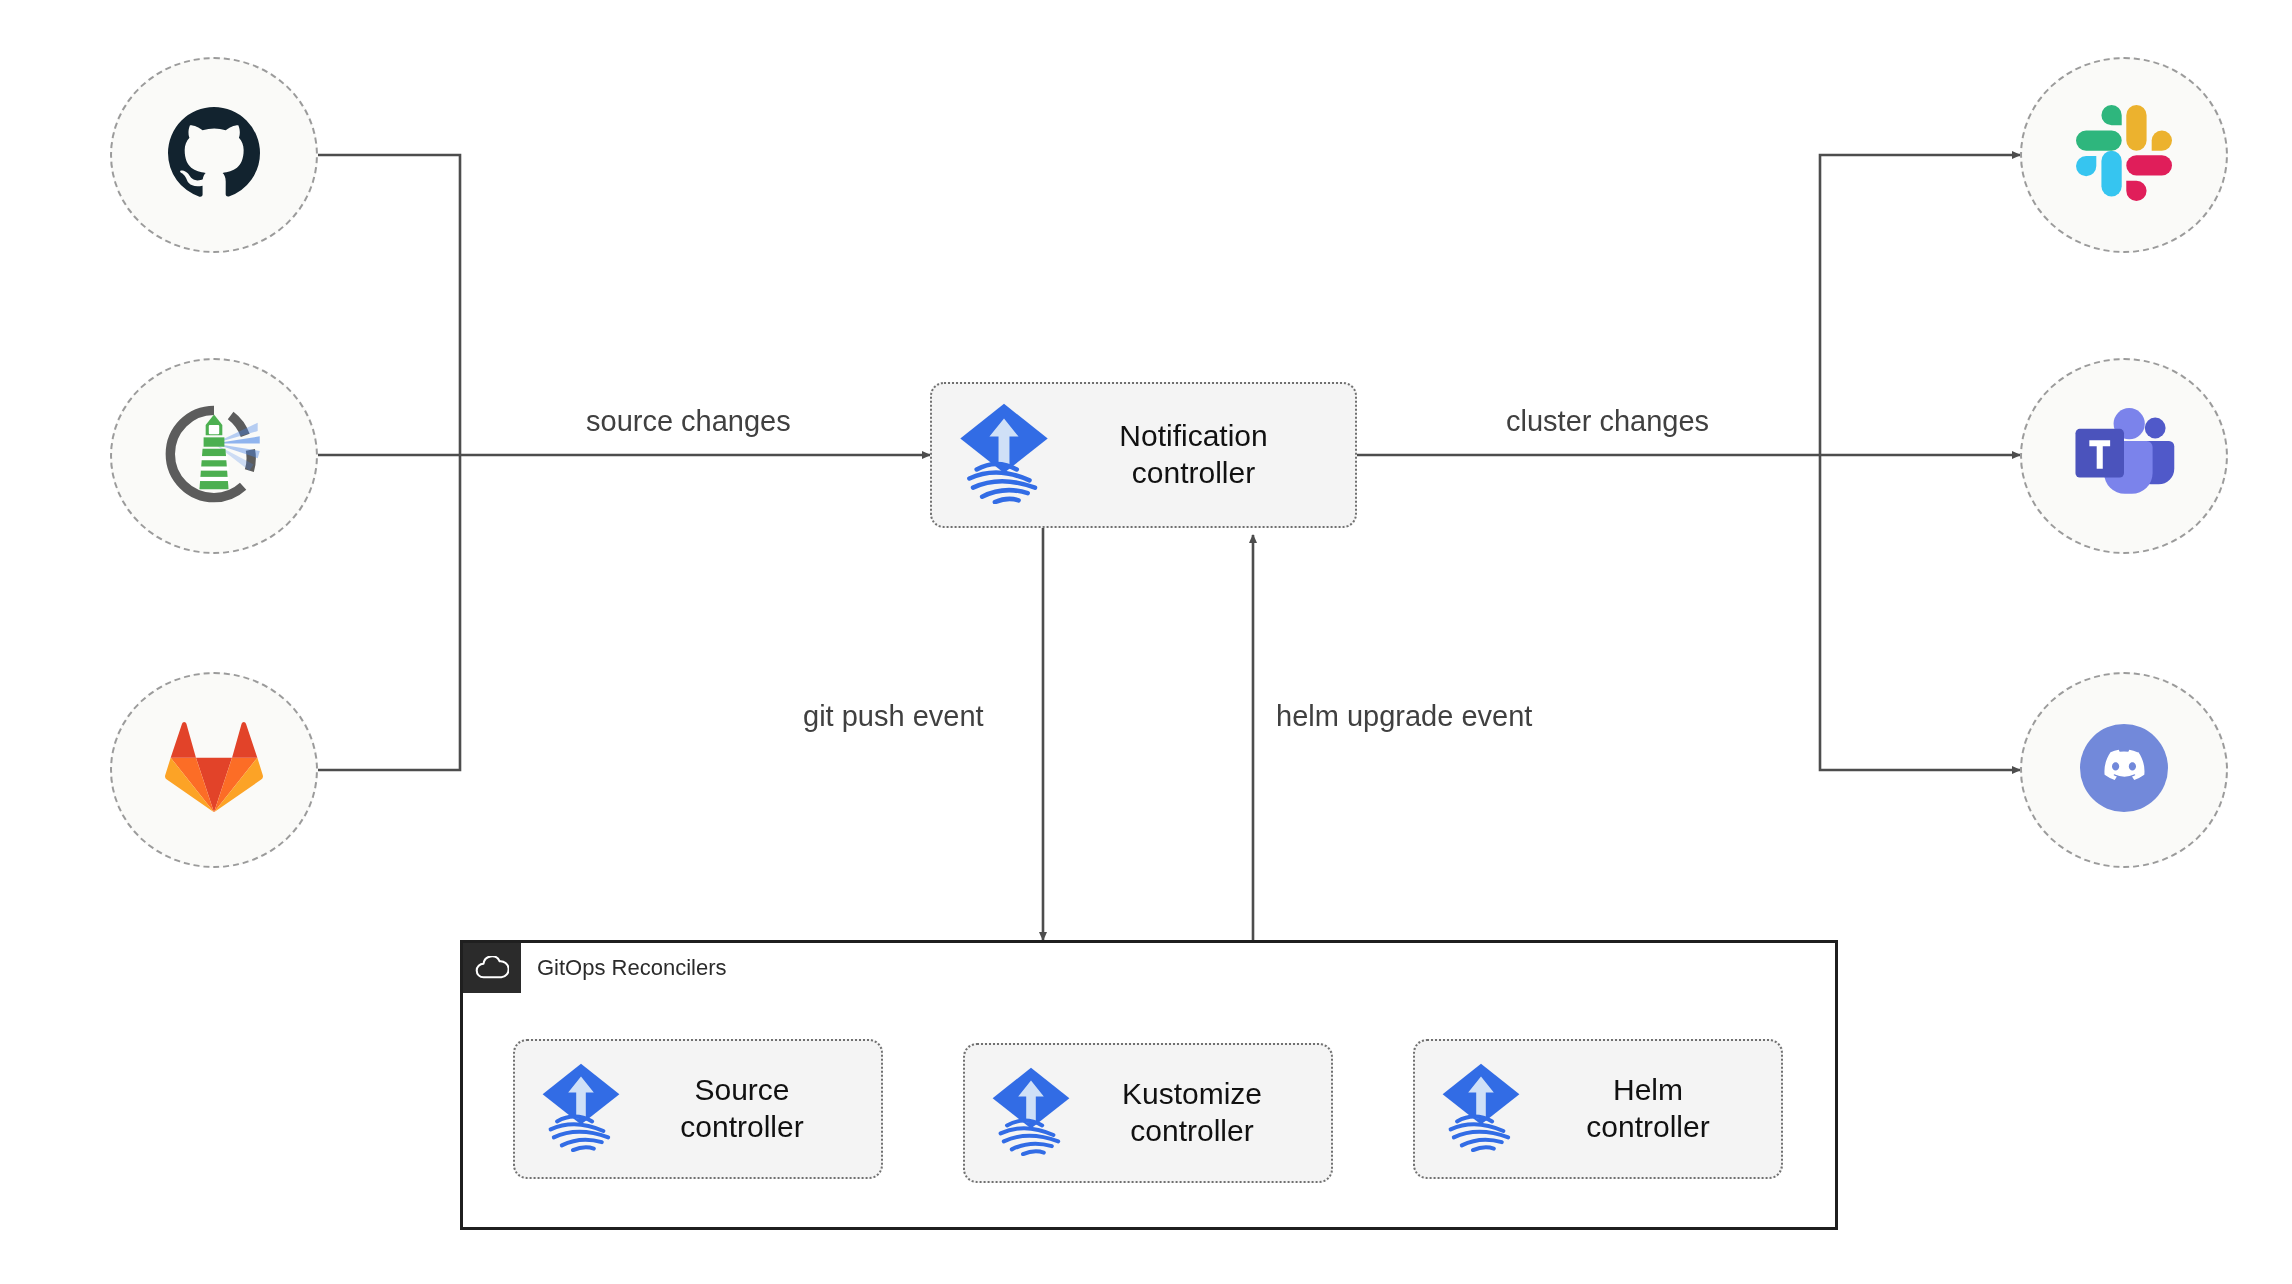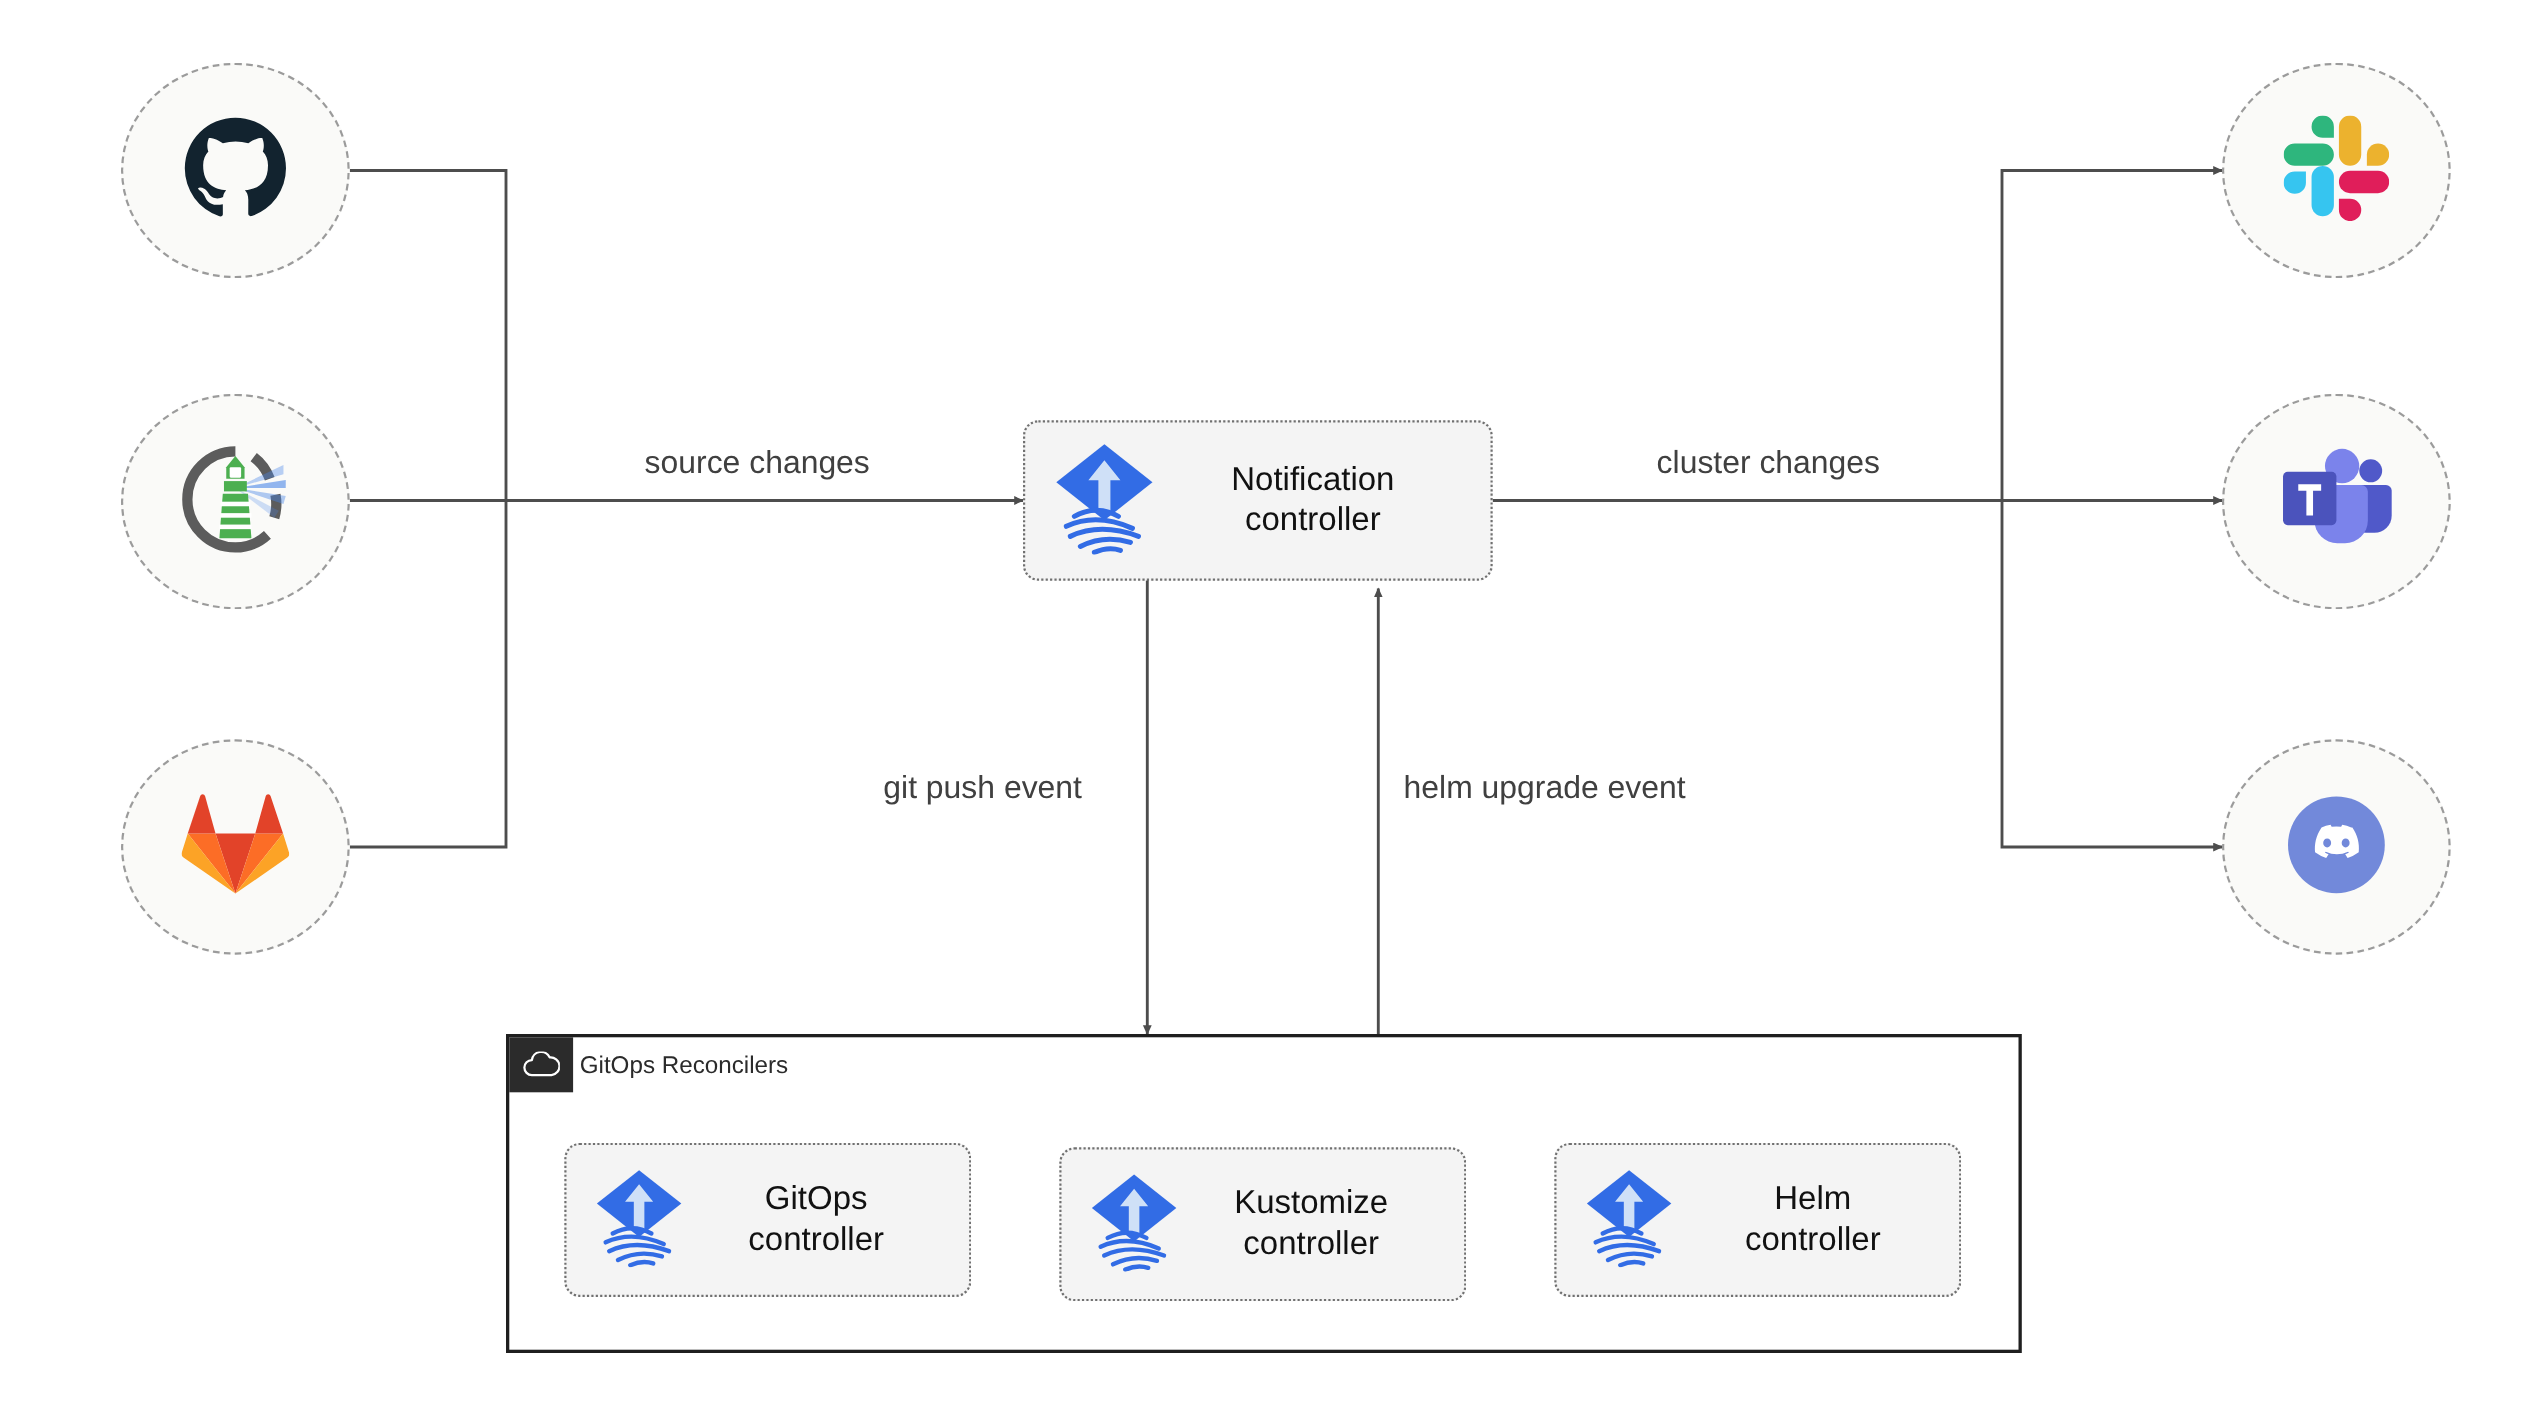--- a/index.html
+++ b/index.html
@@ -36,21 +36,21 @@
   
   #gitops-box{
     position:absolute;box-sizing:border-box;
     background:#ffffff;border:3px solid #1f1f1f;
   }
   #gitops-tab{
     position:absolute;left:0;top:0;width:58px;height:50px;
     background:#2b2b2b;display:flex;align-items:center;justify-content:center;
   }
   #gitops-title{
-    position:absolute;left:64px;top:0;height:50px;display:flex;align-items:center;
+    position:absolute;left:74px;top:0;height:50px;display:flex;align-items:center;
     font-size:22px;color:#2b2b2b;
   }
 
   
   .edge-label{
     position:absolute;color:#404040;font-size:29px;white-space:nowrap;
     background:#ffffff;padding:0 8px;
   }
 </style>
 </head>
@@ -216,21 +216,21 @@
           <path d="M50 18 L66 38 L56 38 L56 70 L44 70 L44 38 L34 38 Z" fill="#cfe0f7"></path>
           <g fill="none" stroke="#326ce5" stroke-width="5" stroke-linecap="round">
             <path d="M20 74 Q42 62 64 74"></path>
             <path d="M12 84 Q42 70 78 86"></path>
             <path d="M16 94 Q46 80 84 94"></path>
             <path d="M26 104 Q50 92 76 100"></path>
             <path d="M40 110 Q54 104 66 108"></path>
           </g>
         </svg>
       </span>
-      <span class="ctrl-label">GitOps
+      <span class="ctrl-label">Source
 controller</span>
     </div>
 
     <div class="ctrl-box small" style="left:500px;top:100px;width:370px;height:140px;">
       <span class="ctrl-logo">
         <svg width="80" height="90" viewBox="0 0 100 112" xmlns="http://www.w3.org/2000/svg">
           <path d="M50 2 L98 40 L50 78 L2 40 Z" fill="#326ce5"></path>
           <path d="M50 18 L66 38 L56 38 L56 70 L44 70 L44 38 L34 38 Z" fill="#cfe0f7"></path>
           <g fill="none" stroke="#326ce5" stroke-width="5" stroke-linecap="round">
             <path d="M20 74 Q42 62 64 74"></path>

